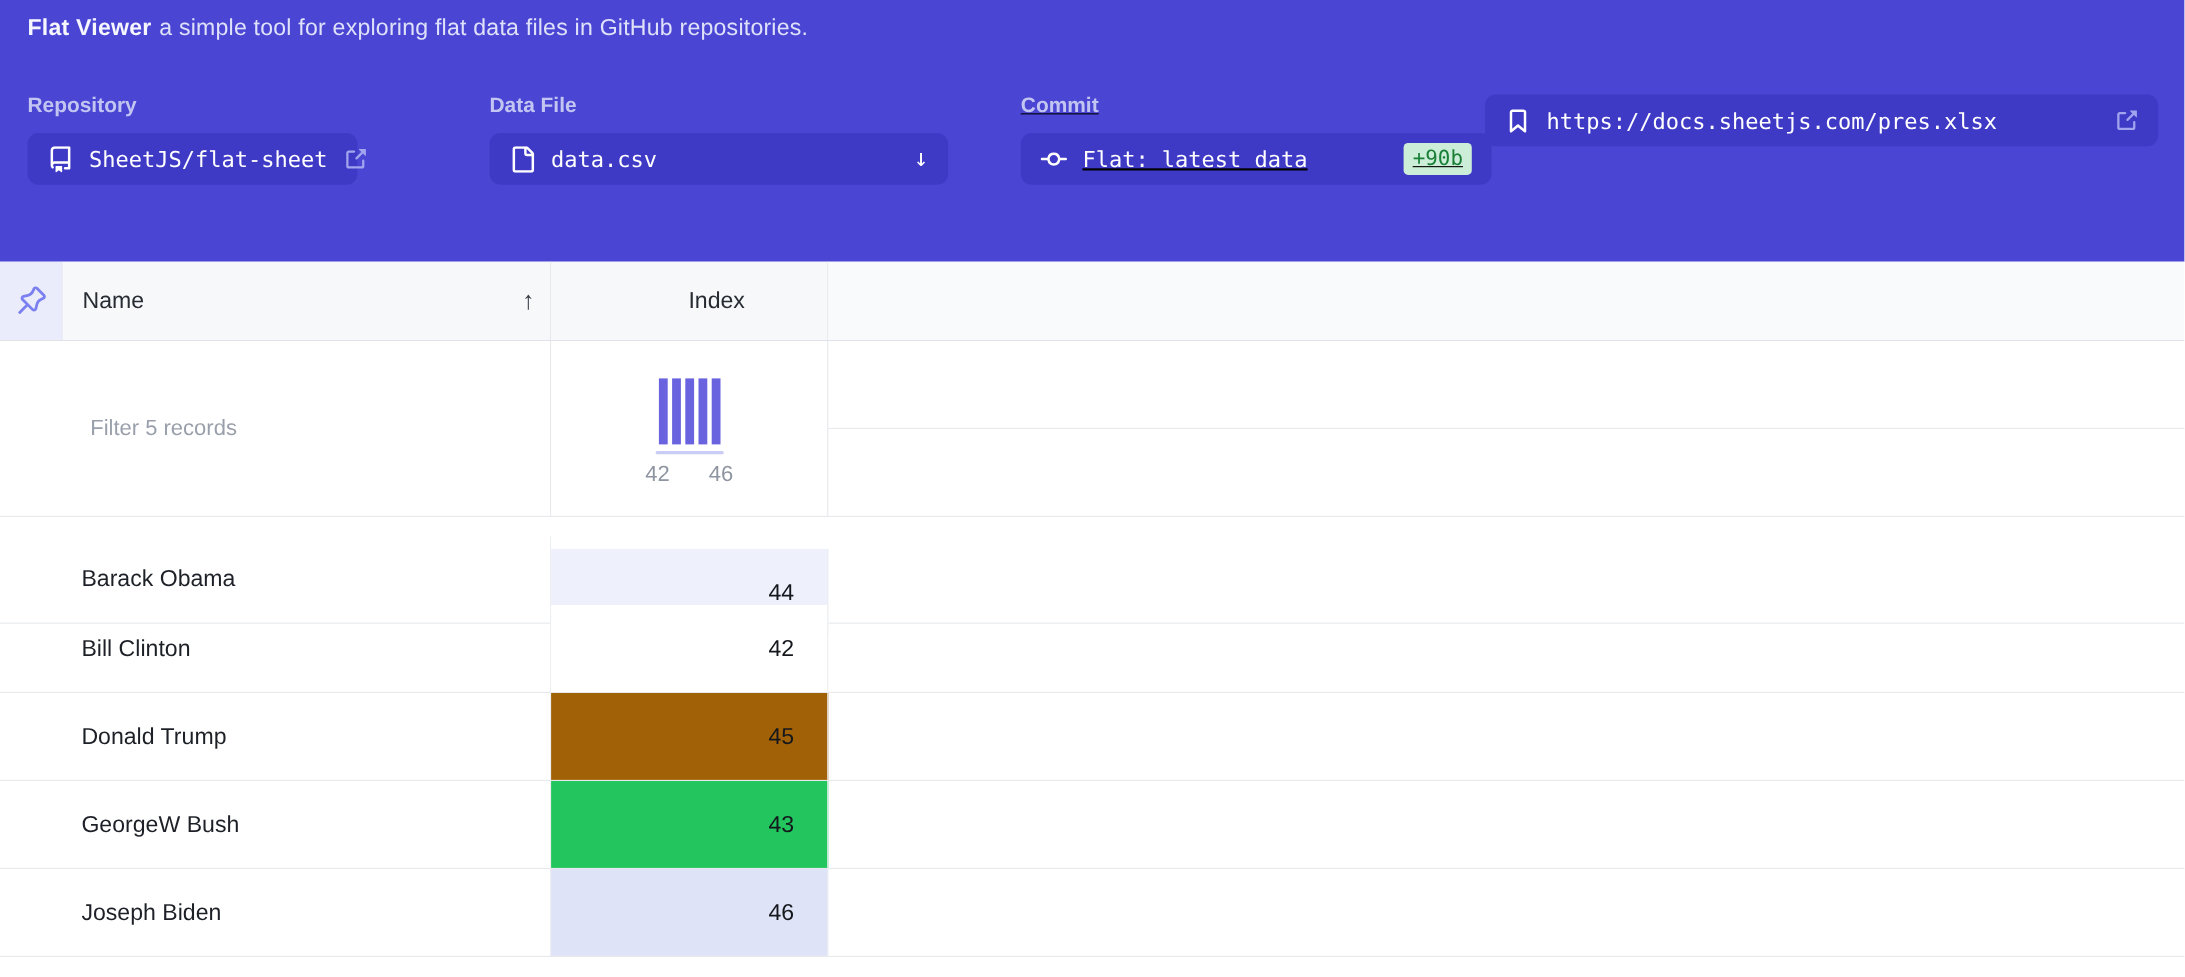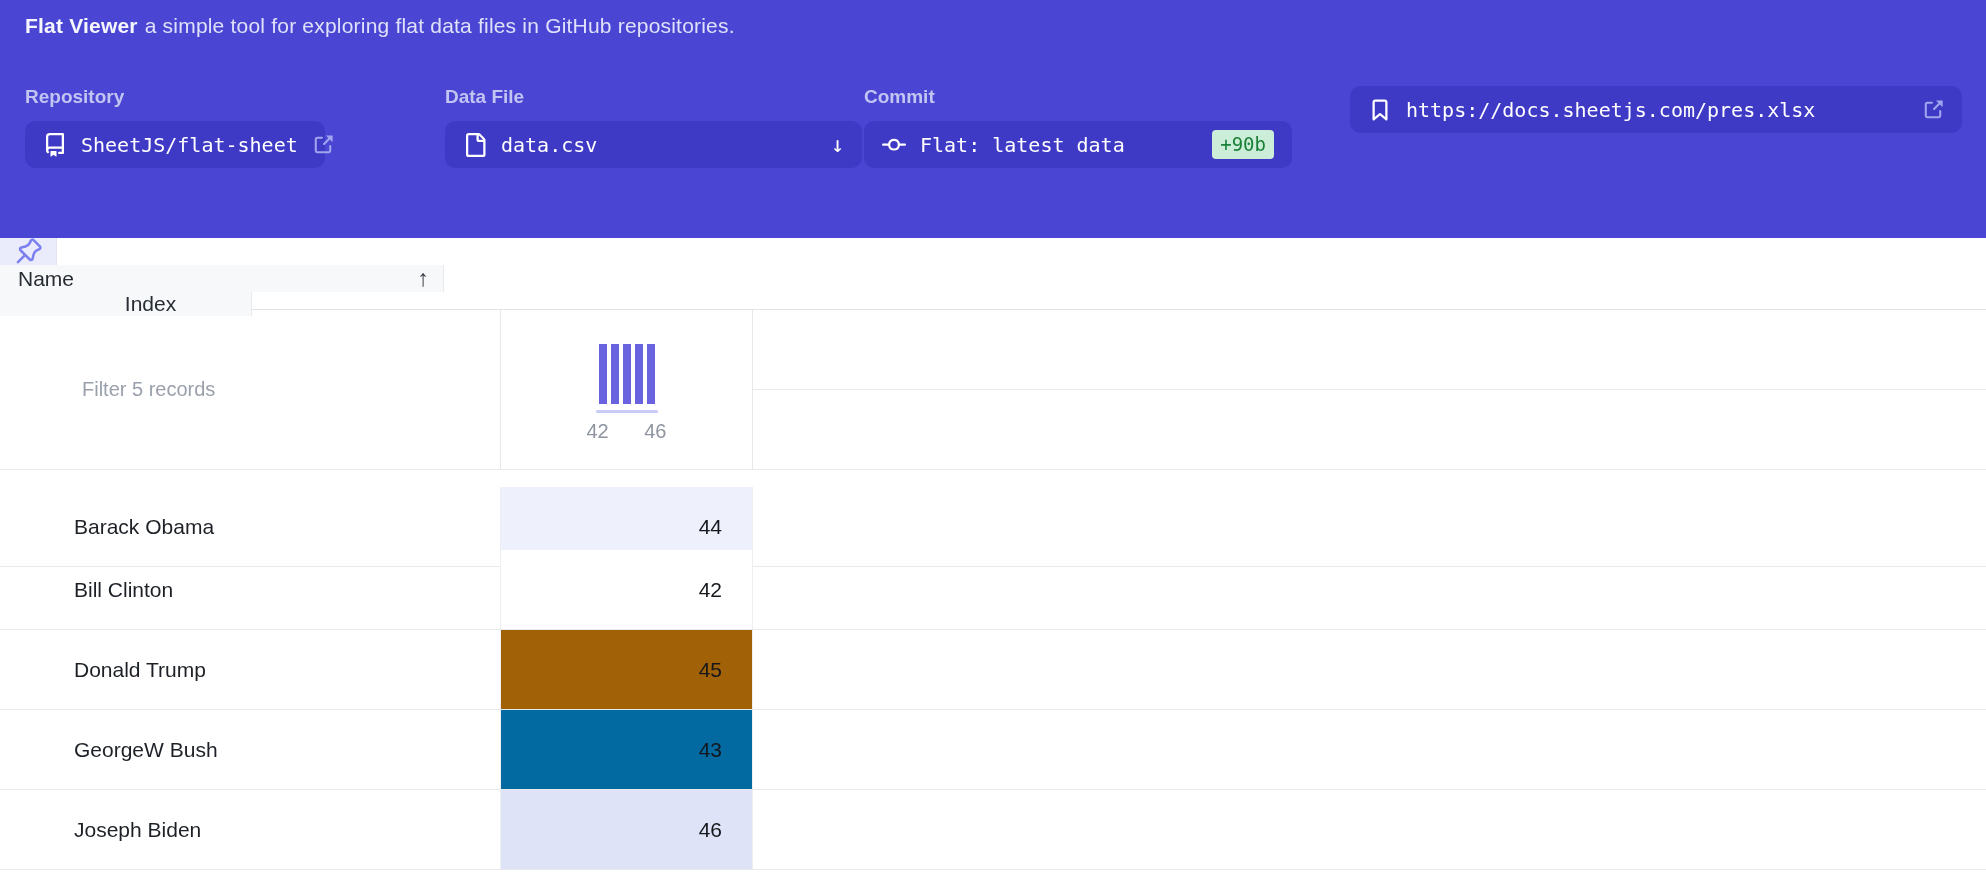--- a/index.html
+++ b/index.html
@@ -15,26 +15,26 @@
   .btn{height:47px;background:#3f3ac6;border-radius:10px;display:flex;align-items:center;
        padding:0 18px;gap:14px;color:#fff;box-sizing:border-box;cursor:pointer;}
   .btn .mono{font-family:"DejaVu Sans Mono","Liberation Mono",monospace;font-size:20px;white-space:nowrap;}
   .icon-16{width:24px;height:24px;flex:0 0 auto;display:block;}
   .icon-ext{width:22px;height:22px;flex:0 0 auto;display:block;}
   .arrow-down{margin-left:auto;font-size:22px;color:#fff;font-family:"DejaVu Sans Mono","Liberation Mono",monospace;}
   .badge{margin-left:auto;background:#cceed8;color:#1a7f37;font-family:"DejaVu Sans Mono","Liberation Mono",monospace;
          font-size:19px;padding:3px 8px;border-radius:4px;line-height:1.2;}
   #ctrl-repo{left:25px;width:300px;}
   #ctrl-file{left:445px;width:417px;}
-  #ctrl-commit{left:864px;width:428px;}
+  #ctrl-commit{left:928px;width:428px;text-decoration:underline;}
   #ctrl-source{left:1350px;width:612px;}
 
   
   #tbl{position:absolute;left:0;top:238px;right:0;bottom:0;background:#fff;}
-  .thead{position:absolute;left:0;top:0;right:0;height:72px;display:flex;border-bottom:1px solid #dfe2e6;box-sizing:border-box;flex-direction:column;}
+  .thead{position:absolute;left:0;top:0;right:0;height:72px;display:flex;border-bottom:1px solid #dfe2e6;box-sizing:border-box;}
   .th-pin{width:57px;background:#ebecfb;display:flex;align-items:center;justify-content:center;
           border-right:1px solid #e3e5f3;box-sizing:border-box;cursor:pointer;}
   .th-name{width:444px;background:#f7f8fa;display:flex;align-items:center;padding:0 14px 0 18px;
            border-right:1px solid #e6e8ec;box-sizing:border-box;cursor:pointer;}
   .th-index{width:252px;background:#f7f8fa;display:flex;align-items:center;justify-content:center;
             border-right:1px solid #e6e8ec;box-sizing:border-box;cursor:pointer;}
   .th-rest{flex:1;background:#f9fafc;}
   .th-label{font-size:21px;color:#272c33;}
   .th-index .th-label{transform:translateX(25px);}
   .sort-arrow{margin-left:auto;font-size:23px;color:#363c44;}
@@ -150,33 +150,33 @@
         <div class="hlabels">
           <span>42</span>
           <span>46</span>
         </div>
       </div>
       <div class="f-rest-line"></div>
     </div>
 
     <div class="row" style="top:249px">
       <div class="c-name">Barack Obama</div>
-      <div class="c-index" style="background: rgb(238, 240, 251);">44</div>
+      <div class="c-index" style="background: rgb(238, 240, 251); margin-top: 12px;">44</div>
     </div>
     <div class="row" style="top:312px">
       <div class="c-name">Bill Clinton</div>
       <div class="c-index" style="background: rgb(255, 255, 255);">42</div>
     </div>
     <div class="row" style="top:392px">
       <div class="c-name">Donald Trump</div>
       <div class="c-index" style="background: #a16207;">45</div>
     </div>
     <div class="row" style="top:472px">
       <div class="c-name">GeorgeW Bush</div>
-      <div class="c-index" style="background: #0369a1;">43</div>
+      <div class="c-index" style="background: #22c55e;">43</div>
     </div>
     <div class="row" style="top:552px">
       <div class="c-name">Joseph Biden</div>
       <div class="c-index" style="background: rgb(223, 227, 247);">46</div>
     </div>
 
   </div>
 </div>
 
 </body></html>

